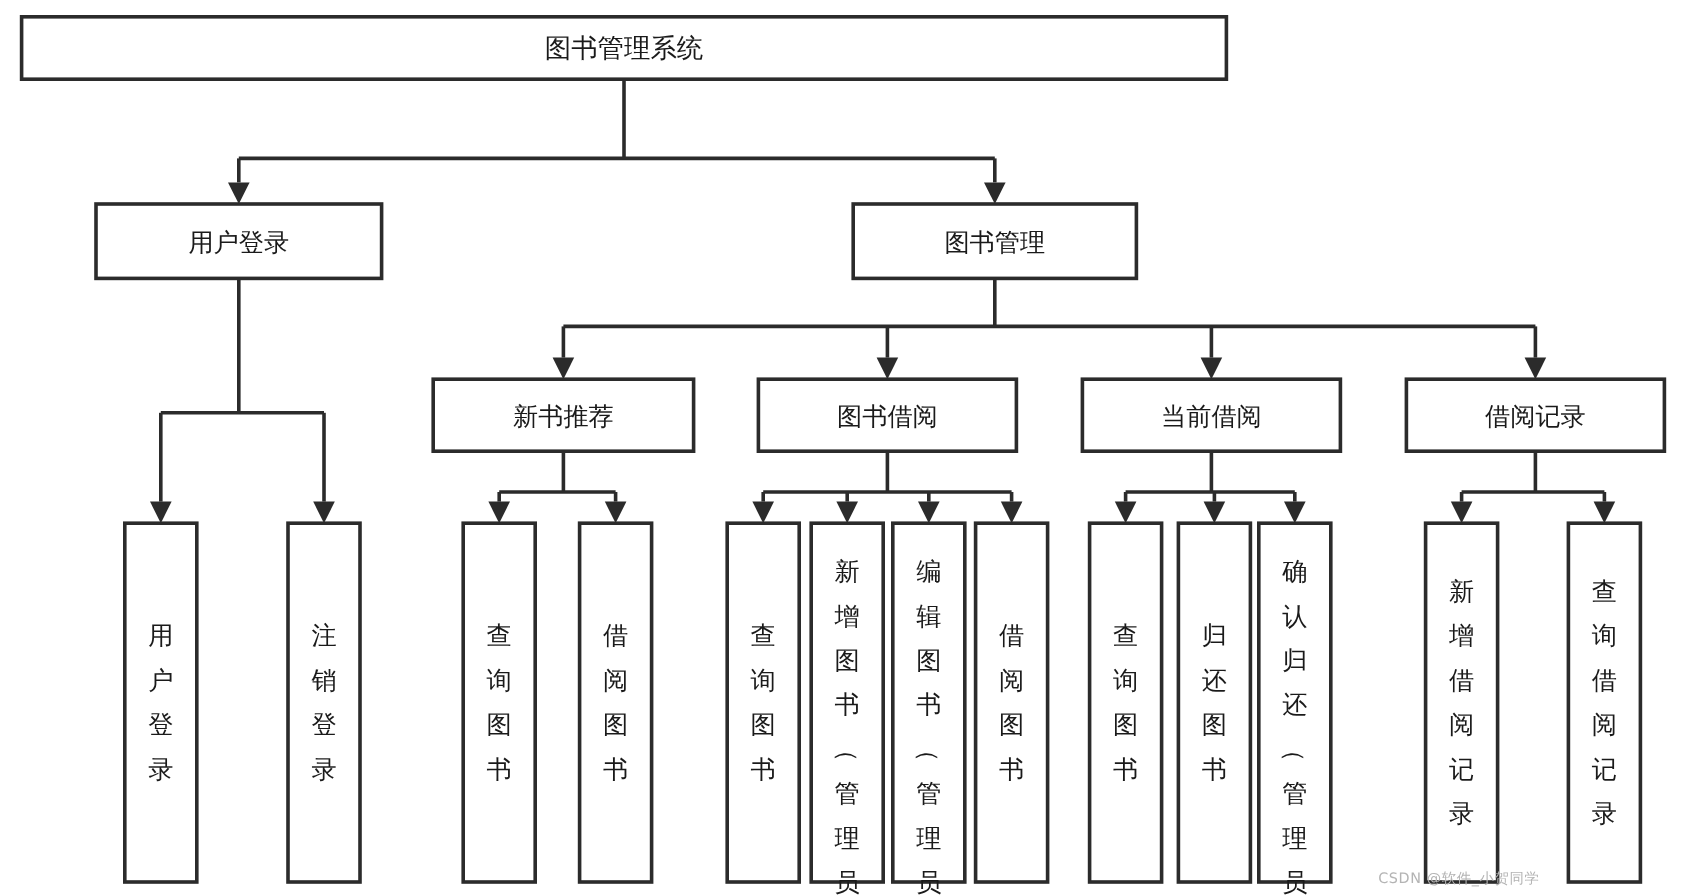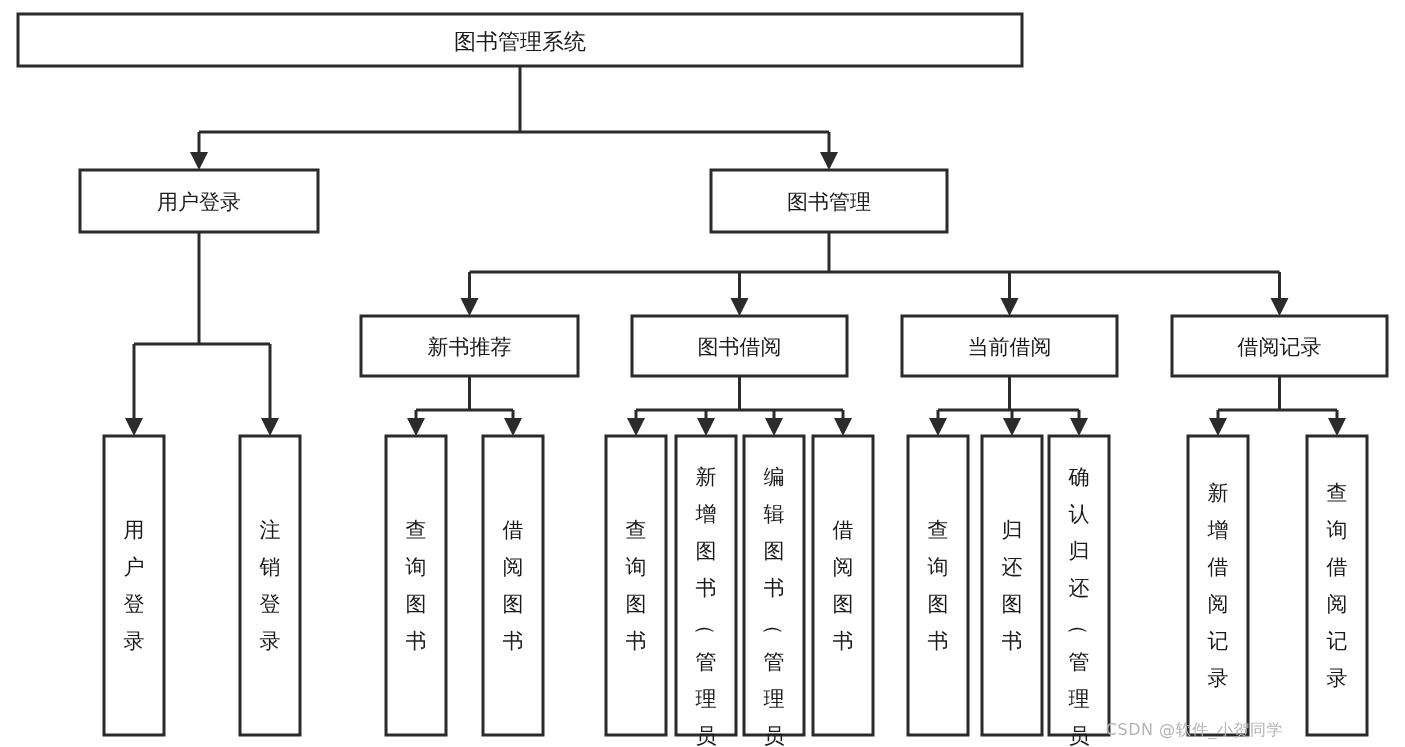--- a/index.html
+++ b/index.html
@@ -72,21 +72,21 @@
     font-size: 21px;
     fill: #1a1a1a;
     text-anchor: middle;
     dominant-baseline: central;
   }
   .watermark {
     position: absolute;
     right: 8px;
     bottom: 6px;
     font-family: "DejaVu Sans", "Liberation Sans", sans-serif;
-    font-size: 16px;
+    font-size: 12px;
     color: #b4b4b4;
     letter-spacing: 0.5px;
     white-space: nowrap;
     user-select: none;
   }
 </style>
 </head>
 <body>
 
 <div id="diagram-root">

